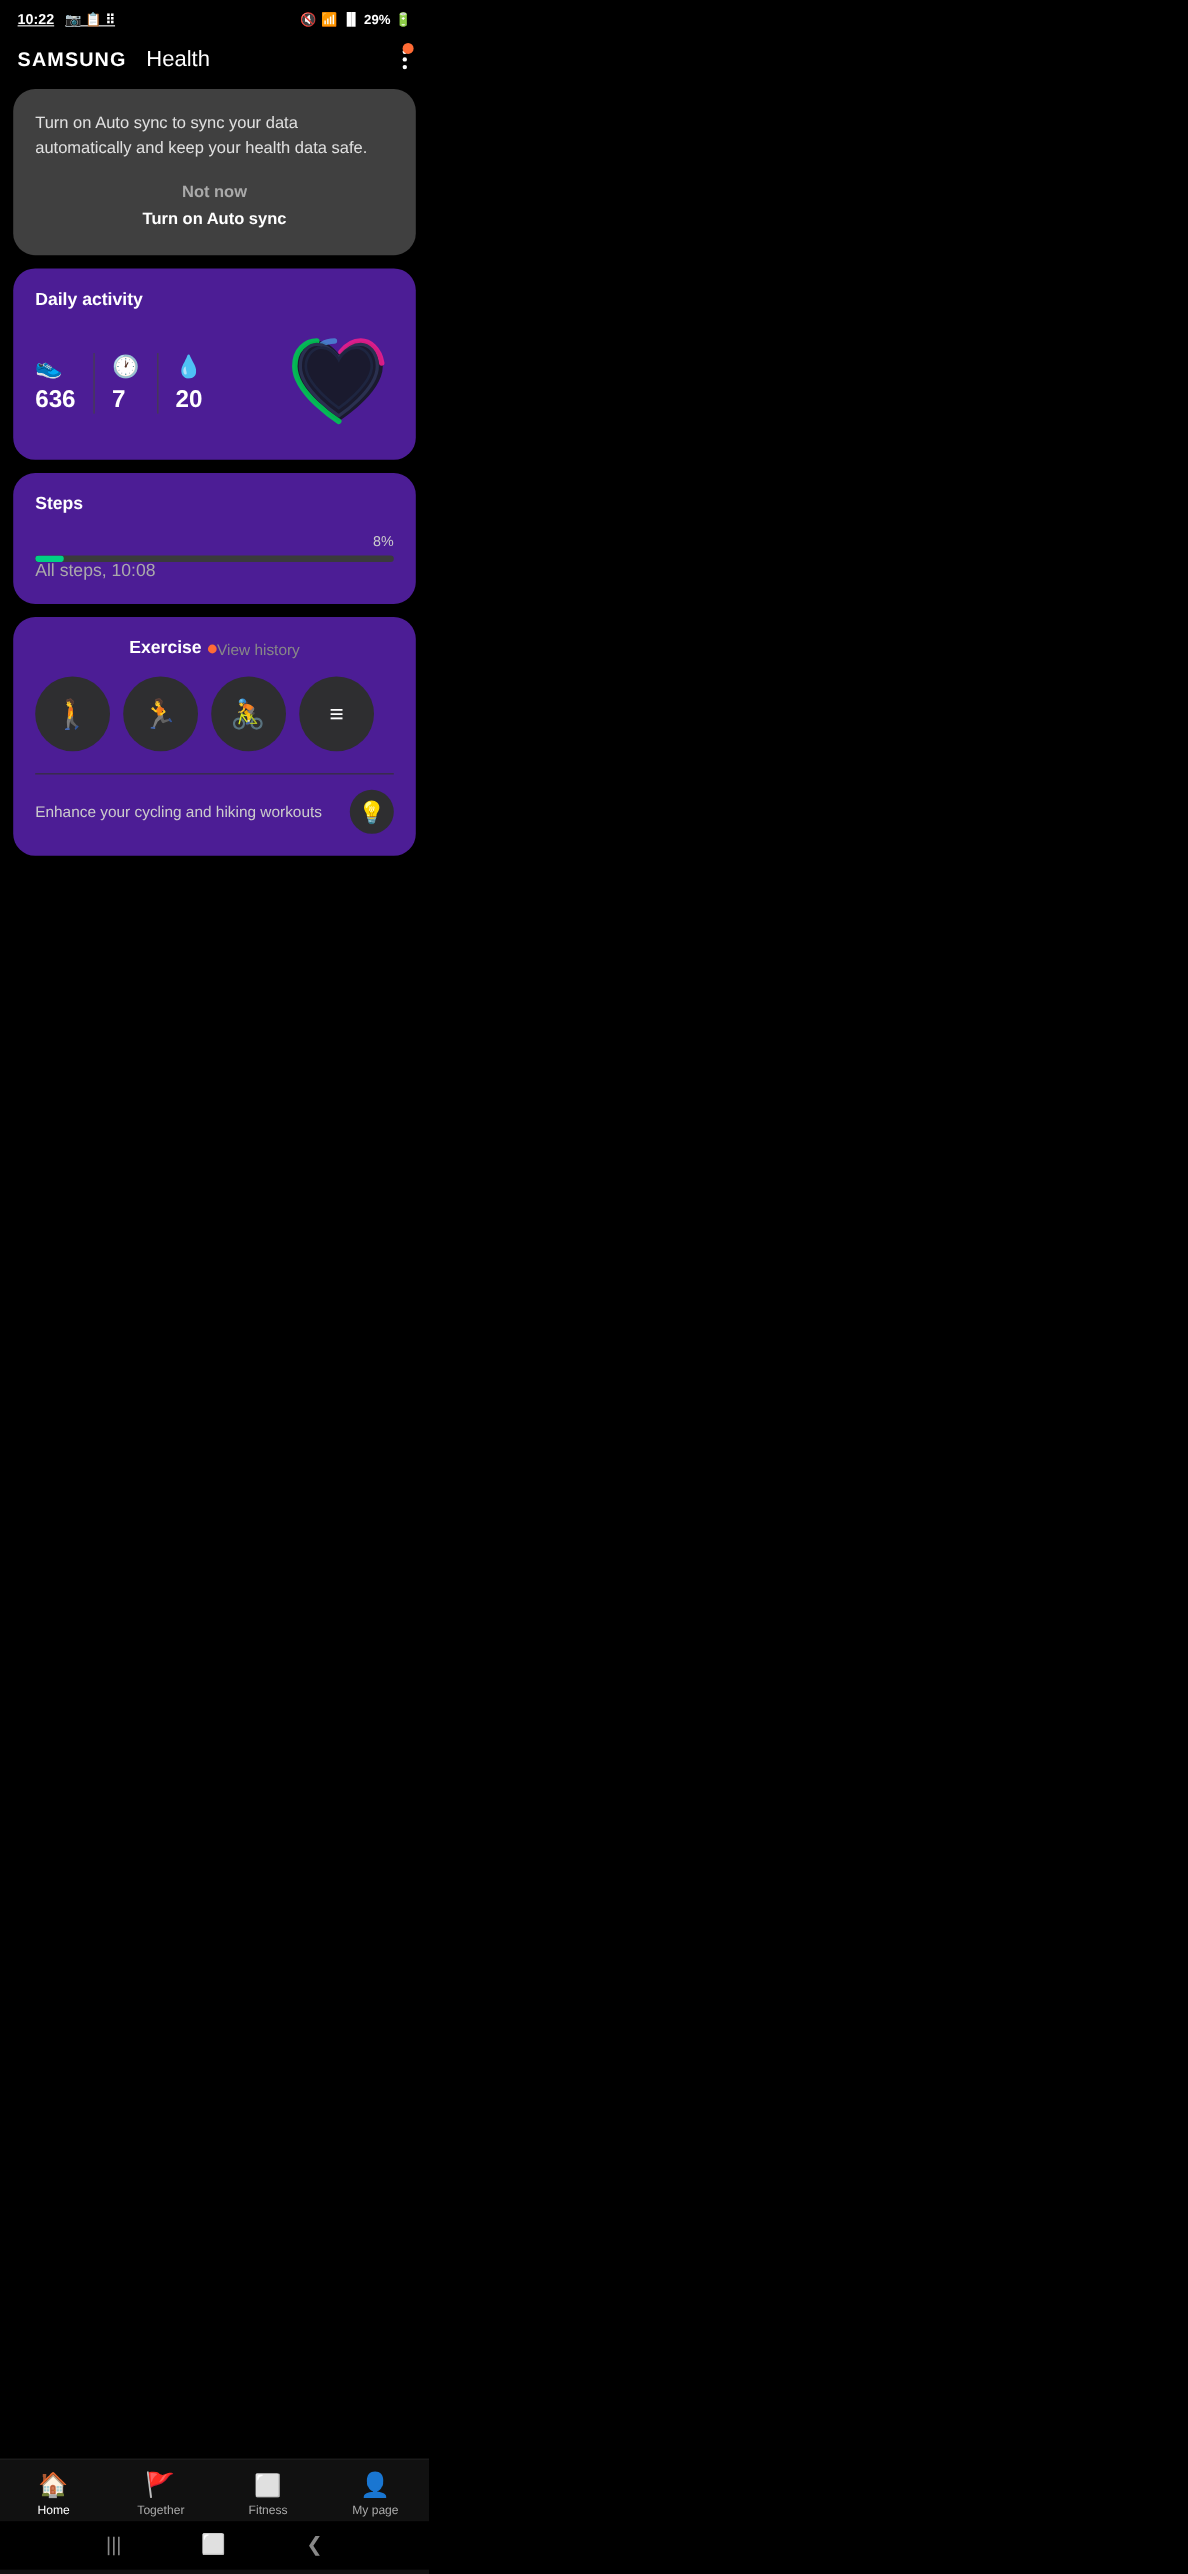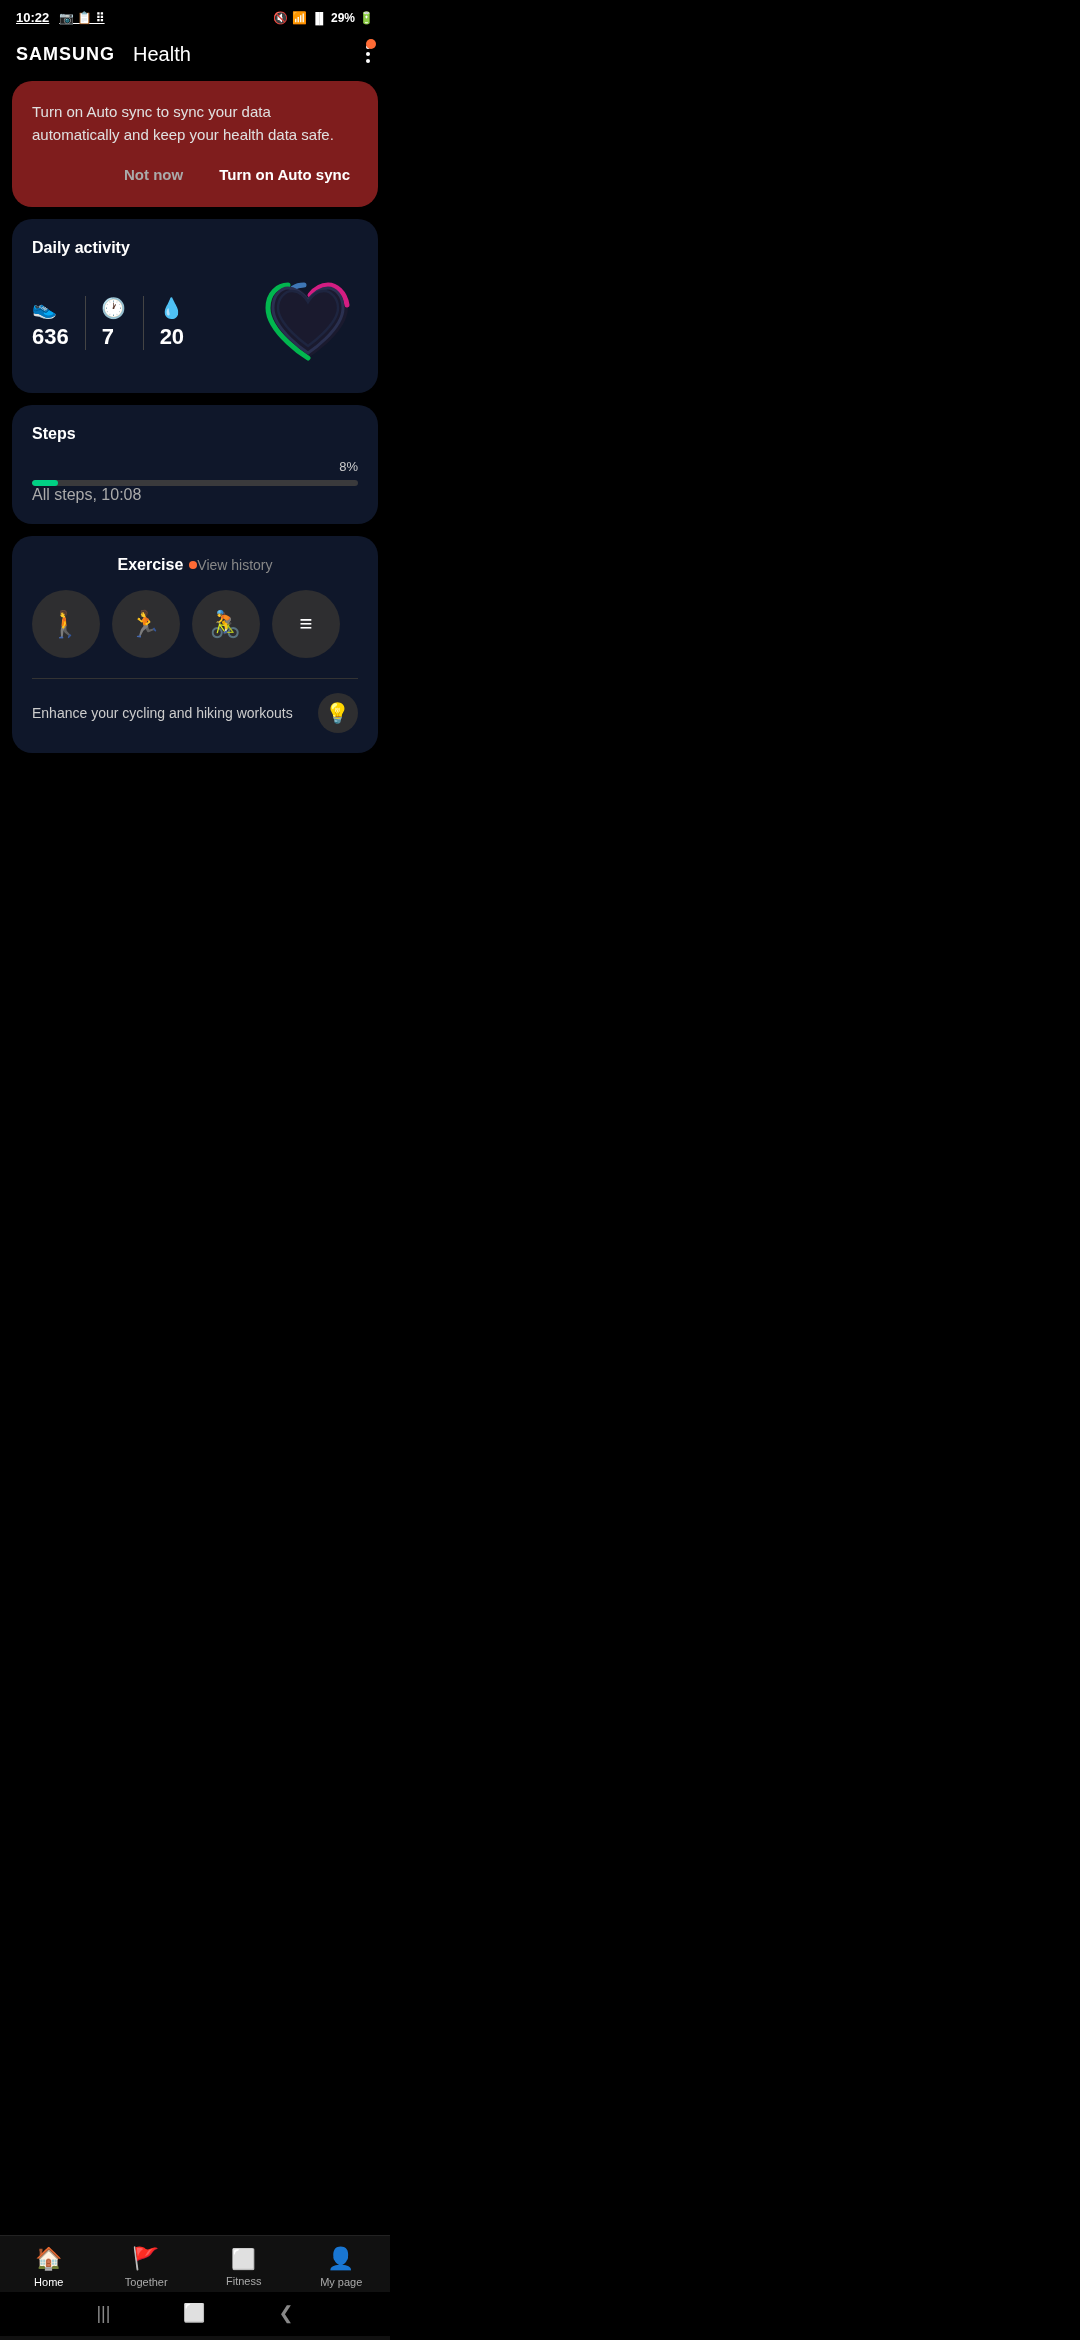--- a/index.html
+++ b/index.html
@@ -44,40 +44,40 @@
       width: 10px;
       height: 10px;
       background: #ff6b35;
       border-radius: 50%;
     }
     .three-dots { display: flex; flex-direction: column; gap: 3px; align-items: center; }
     .three-dots span { width: 4px; height: 4px; background: #fff; border-radius: 50%; display: block; }
 
     
     .card {
-      background: #0f172a;
+      background: #4c1d95;
       border-radius: 20px;
       margin: 0 12px 12px;
       padding: 20px;
     }
 
     
     .sync-card {
-      background: #7f1d1d;
+      background: #404040;
     }
     .sync-card .sync-text {
       font-size: 15px;
       color: #e0e0e0;
       line-height: 1.5;
       margin-bottom: 16px;
     }
     .sync-actions {
       display: flex;
       justify-content: flex-end;
-      gap: 20px;
+      flex-direction: column;
     }
     .sync-btn {
       font-size: 15px;
       font-weight: 600;
       background: none;
       border: none;
       cursor: pointer;
       padding: 4px 8px;
     }
     .btn-not-now { color: #aaa; }

